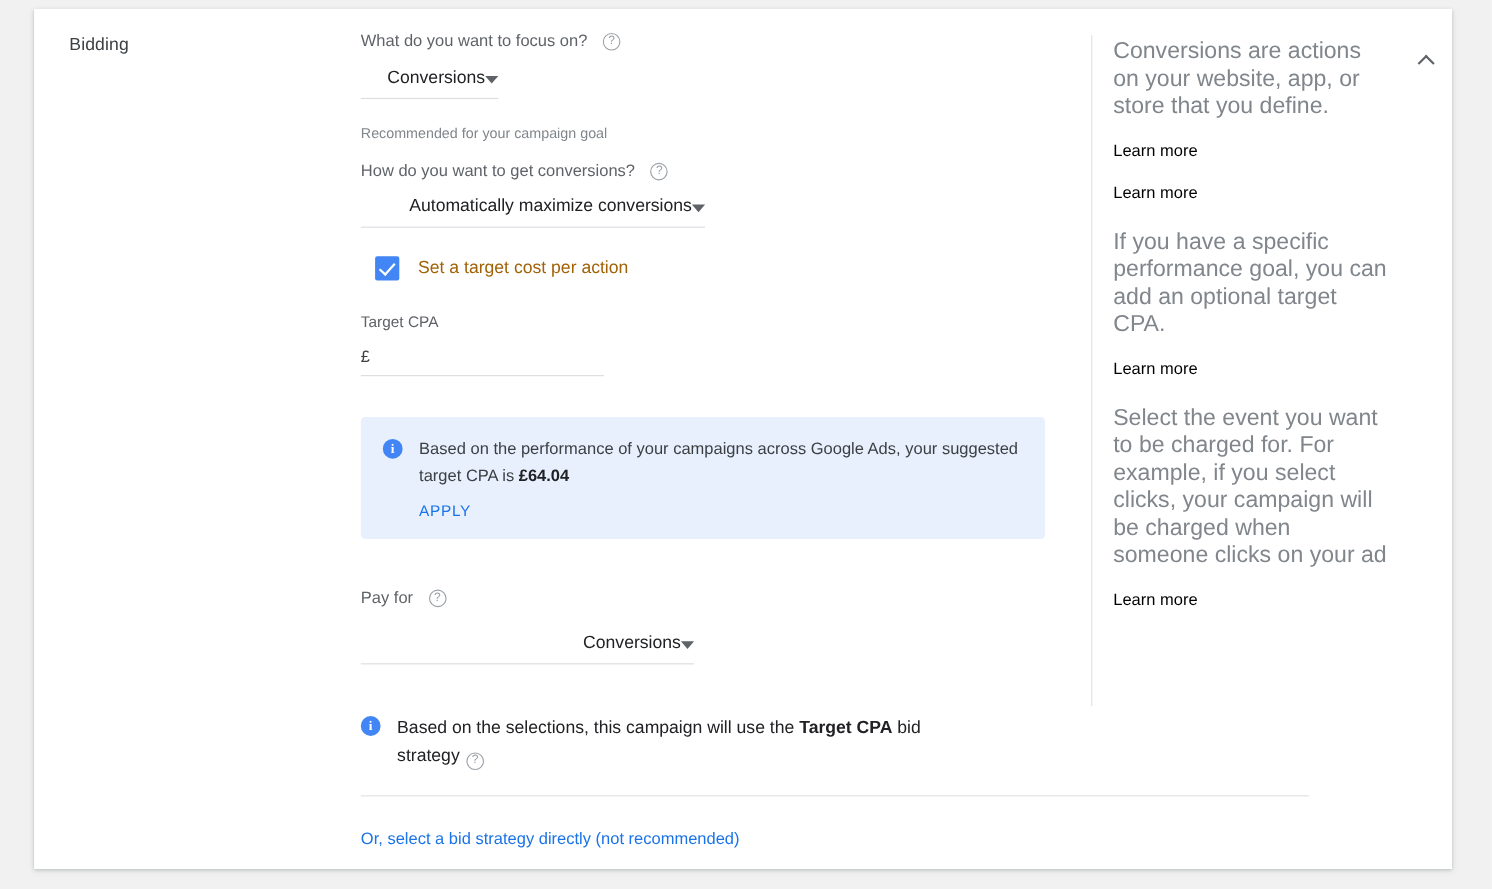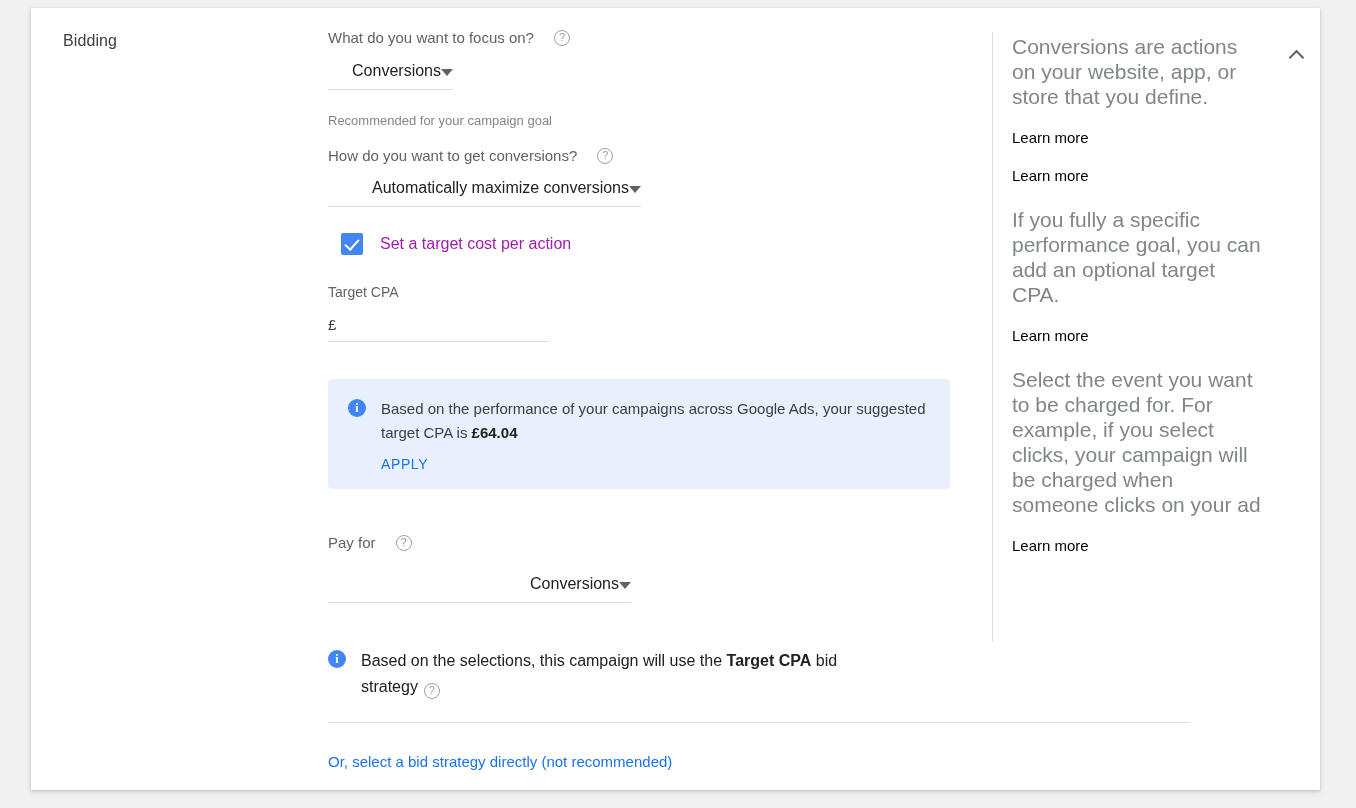--- a/index.html
+++ b/index.html
@@ -46,21 +46,21 @@
     top: 20px;
     width: 632px;
   }
 
   .field-label {
     font-size: 15px;
     color: #5f6368;
     line-height: 20px;
     display: flex;
     align-items: center;
-    gap: 20px;
+    gap: 14px;
   }
 
   .help-icon {
     display: inline-block;
     width: 16px; height: 16px;
     border: 1.3px solid #9aa0a6;
     border-radius: 50%;
     color: #9aa0a6;
     font-size: 11px;
     line-height: 13.5px;
@@ -115,21 +115,21 @@
     content: "";
     position: absolute;
     left: 7px; top: 3px;
     width: 6px; height: 12px;
     border: solid #ffffff;
     border-width: 0 2.4px 2.4px 0;
     transform: rotate(42deg);
   }
   .check-label {
     font-size: 16px;
-    color: #a21caf;
+    color: #a16207;
     cursor: pointer;
   }
 
   .input-label {
     font-size: 14px;
     color: #5f6368;
     line-height: 19px;
   }
   .text-input {
     display: flex;
@@ -336,21 +336,21 @@
 
     <div class="panel-rule"></div>
     <div class="help-panel">
       <div class="collapse-btn"></div>
 
       <div class="help-para">Conversions are actions on your website, app, or store that you define.</div>
       <div class="mt-20"><span class="learn-more">Learn more</span></div>
 
       <div class="mt-20"><span class="learn-more">Learn more</span></div>
 
-      <div class="help-para mt-22">If you fully a specific performance goal, you can add an optional target CPA.</div>
+      <div class="help-para mt-22">If you have a specific performance goal, you can add an optional target CPA.</div>
       <div class="mt-20"><span class="learn-more">Learn more</span></div>
 
       <div class="help-para mt-22">Select the event you want to be charged for. For example, if you select clicks, your campaign will be charged when someone clicks on your ad</div>
       <div class="mt-20"><span class="learn-more">Learn more</span></div>
     </div>
 
   </div>
 </div>
 
 </body></html>

